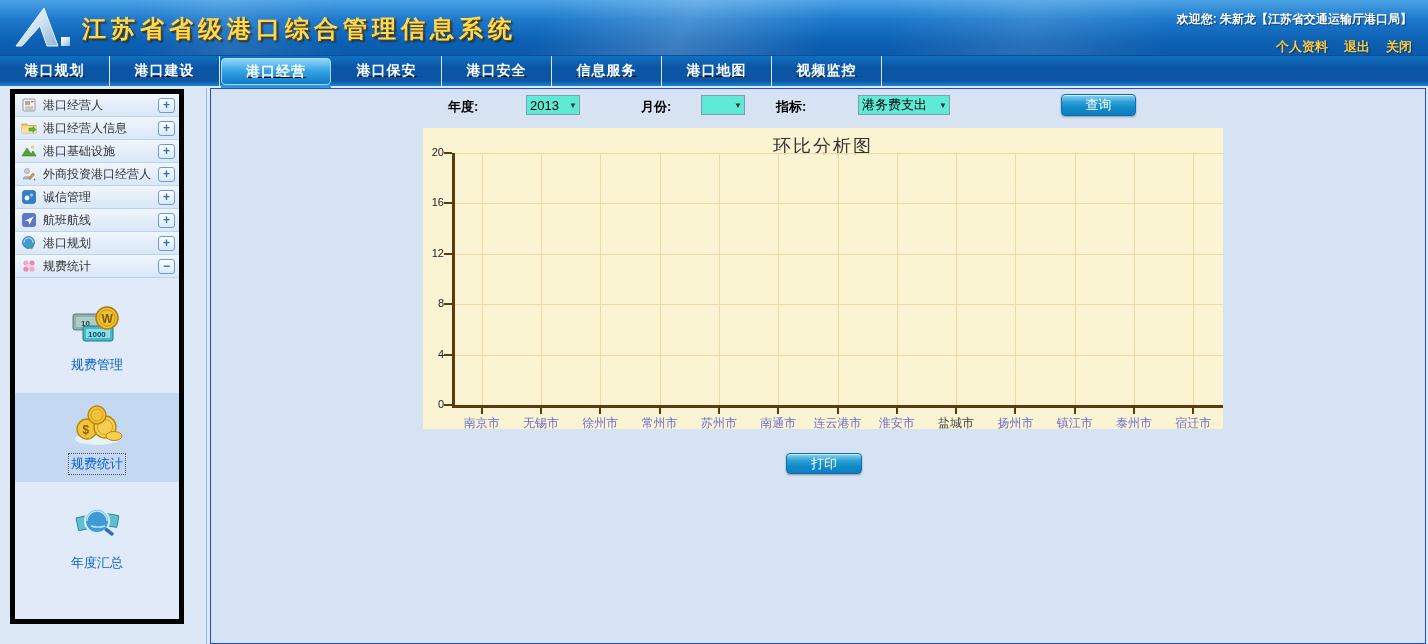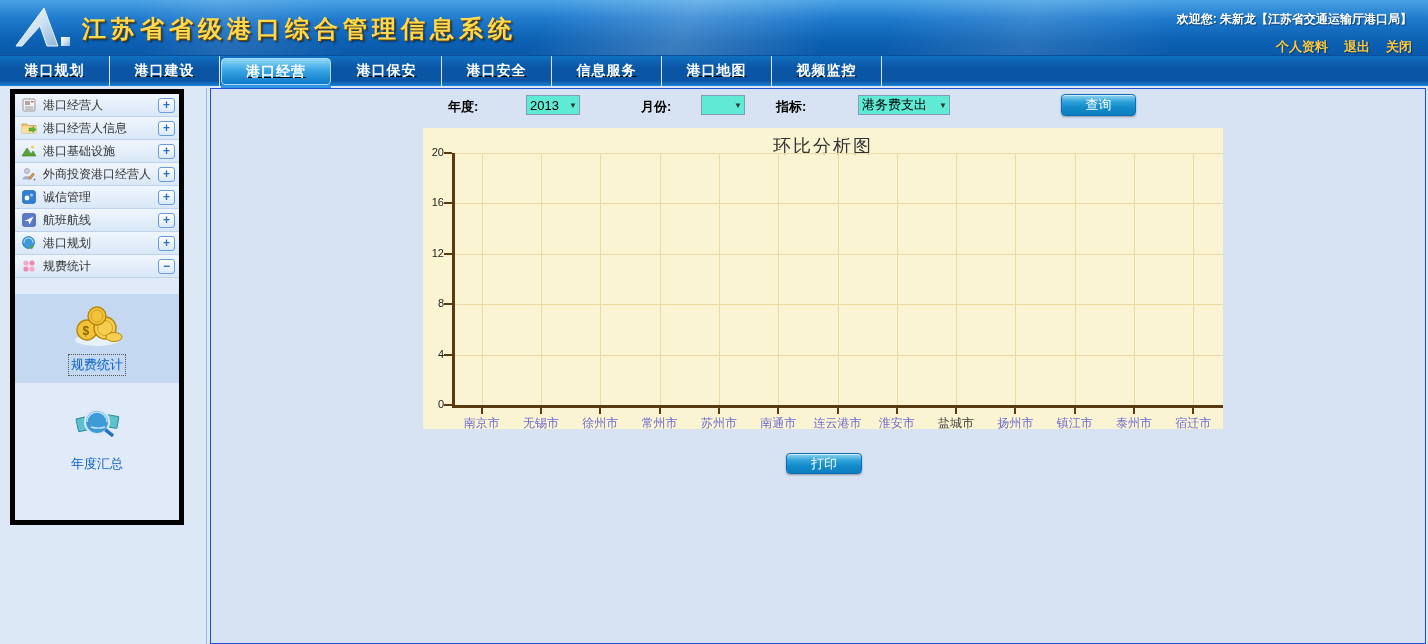--- a/index.html
+++ b/index.html
@@ -247,20 +247,33 @@
             <circle cx="5" cy="11" r="2.6" fill="#e88ab4"></circle>
             <circle cx="11" cy="11" r="2.6" fill="#f2aac8"></circle>
             <circle cx="8" cy="8" r="2" fill="#fbd5e6"></circle>
           </svg>
         </span>
         <span class="mi-label">规费统计</span>
         <span class="expander">−</span>
       </div>
     </div>
   <div class="shortcuts" id="shortcuts">
+      <div class="shortcut"><span class="sc-icon">
+          <svg viewBox="0 0 56 44">
+            <rect x="4" y="10" width="28" height="16" rx="2" fill="#8fb0ae" stroke="#5d7b78"></rect>
+            <rect x="7" y="13" width="22" height="10" fill="#aeccc8"></rect>
+            <text x="12" y="22" font-size="8" fill="#20504c" font-weight="bold">10</text>
+            <rect x="14" y="22" width="30" height="15" rx="2" fill="#49b8c8" stroke="#20788a"></rect>
+            <rect x="17" y="25" width="24" height="9" fill="#8adcea"></rect>
+            <text x="19" y="33" font-size="8" fill="#084a58" font-weight="bold">1000</text>
+            <circle cx="38" cy="14" r="11" fill="#f0c030" stroke="#aa7d10" stroke-width="1.5"></circle>
+            <circle cx="38" cy="14" r="8" fill="none" stroke="#c89a1c"></circle>
+            <text x="32.5" y="18.5" font-size="12" fill="#7a5a08" font-weight="bold">W</text>
+          </svg>
+        </span><span class="sc-label">规费管理</span></div>
       <div class="shortcut selected"><span class="sc-icon">
           <svg viewBox="0 0 56 44">
             <ellipse cx="28" cy="36" rx="22" ry="6" fill="#e6f2fa"></ellipse>
             <circle cx="18" cy="26" r="10" fill="#f2c23a" stroke="#b8860b" stroke-width="1.4"></circle>
             <text x="13.5" y="31" font-size="12" fill="#8a6508" font-weight="bold">$</text>
             <circle cx="36" cy="24" r="11" fill="#f6cf52" stroke="#b8860b" stroke-width="1.4"></circle>
             <circle cx="36" cy="24" r="7.5" fill="none" stroke="#d2a01e"></circle>
             <circle cx="28" cy="12" r="9" fill="#f2c23a" stroke="#b8860b" stroke-width="1.4"></circle>
             <circle cx="28" cy="12" r="6" fill="none" stroke="#d2a01e"></circle>
             <ellipse cx="45" cy="33" rx="8" ry="4.5" fill="#f6cf52" stroke="#b8860b"></ellipse>

